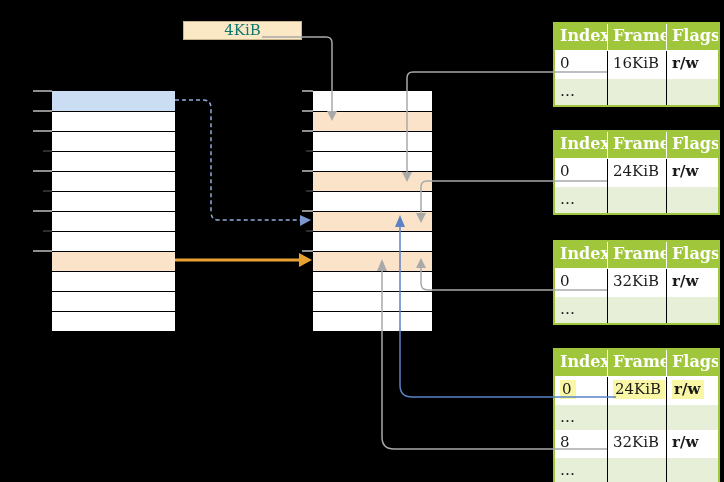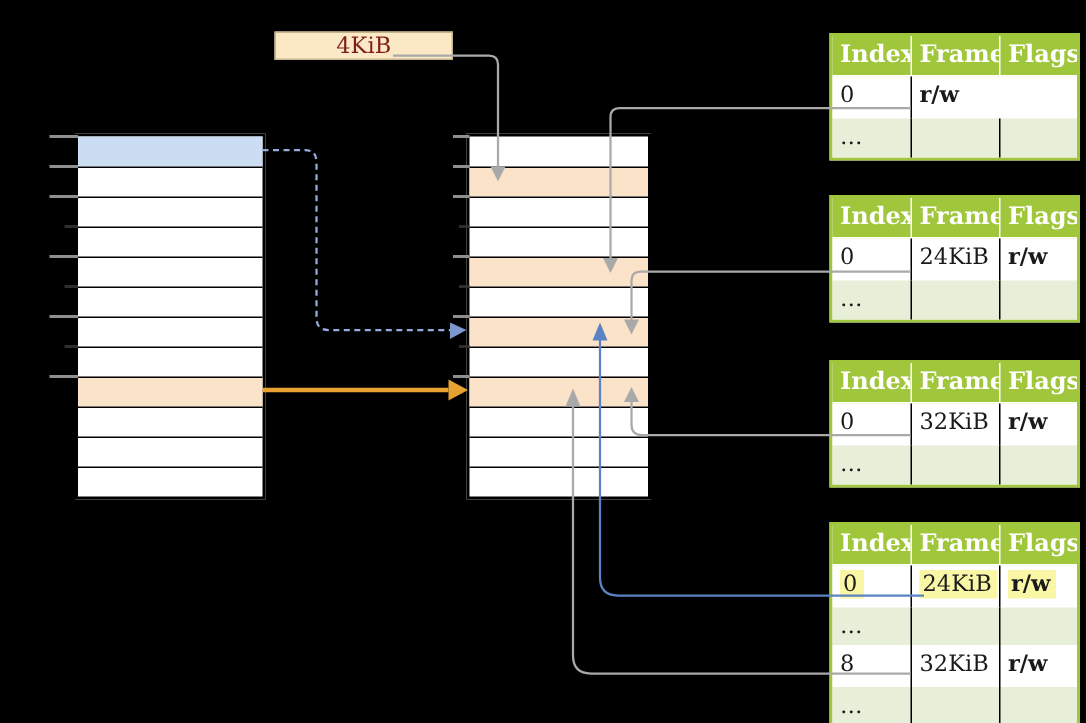--- a/index.html
+++ b/index.html
@@ -18,21 +18,21 @@
   .mrow.peach{background:var(--frame-peach);}
 
   
   .tick{position:absolute;height:2px;}
   .tick.gray{background:var(--tick-gray);}
   .tick.dark{background:var(--tick-dark);}
 
   
   .pglabel{position:absolute;left:183px;top:21px;width:119px;height:19px;box-sizing:border-box;
     background:var(--label-cream);border:1px solid var(--label-border);
-    text-align:center;font-size:15px;line-height:17px;color:#7f1d1d;}
+    text-align:center;font-size:15px;line-height:17px;color:#0f766e;}
 
   
   .ftable{position:absolute;left:553px;width:167px;box-sizing:border-box;
     border:2px solid var(--header-green);background:var(--cell-white);z-index:5;}
   .trow{display:flex;box-sizing:border-box;}
   .tcell{box-sizing:border-box;padding:3px 0 0 5px;overflow:hidden;white-space:nowrap;
     font-size:15px;color:var(--table-text);}
   .c1{width:53px;}
   .c2{width:59px;}
   .c3{flex:1;font-weight:bold;}
@@ -117,20 +117,21 @@
     </div>
 
   <div class="ftable" style="top:22px">
     <div class="trow thead">
       <div class="tcell c1">Index</div>
       <div class="tcell c2">Frame</div>
       <div class="tcell c3">Flags</div>
     </div>
     <div class="trow data">
       <div class="tcell c1"><span>0</span></div>
+      <div class="tcell c2"><span>16KiB</span></div>
       <div class="tcell c3"><span>r/w</span></div>
     </div>
     <div class="trow ell">
       <div class="tcell c1">…</div>
       <div class="tcell c2"></div>
       <div class="tcell c3"></div>
     </div>
   </div>
 
   <div class="ftable" style="top:130px">

